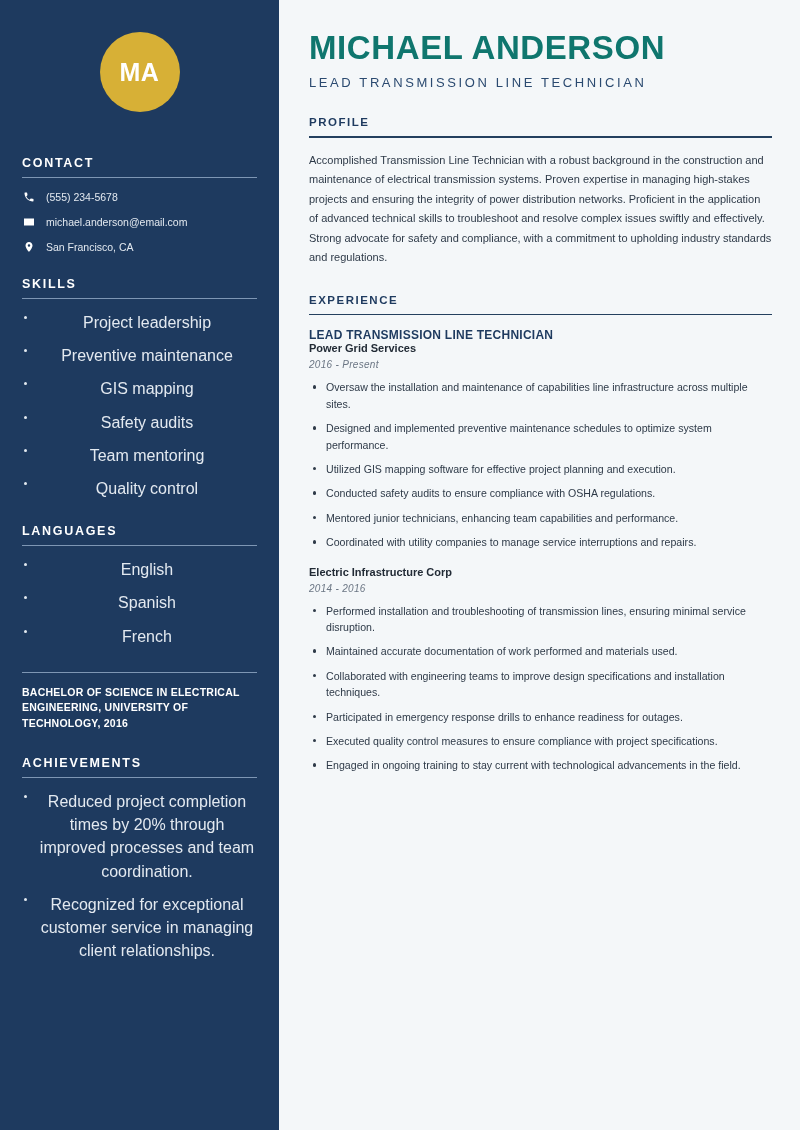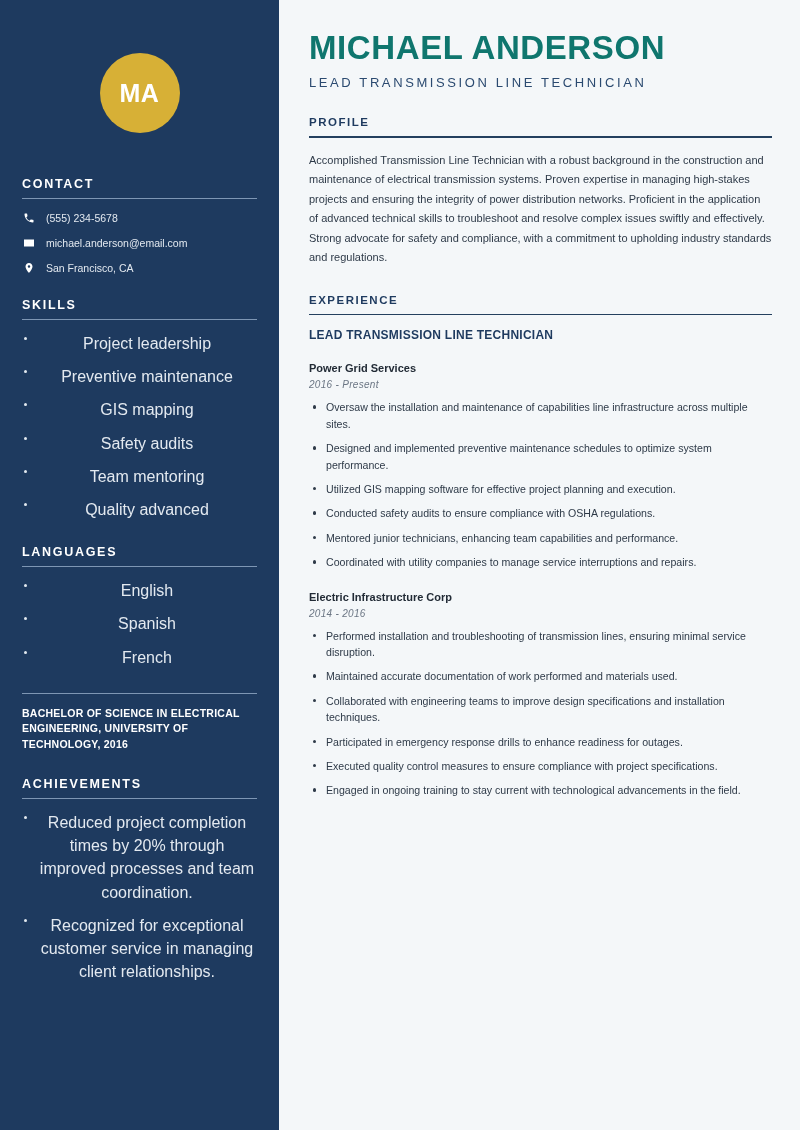--- a/index.html
+++ b/index.html
@@ -25,21 +25,21 @@
     width:279px;
     flex:0 0 279px;
     background:#1e3a5f;
     padding:0 22px;
     color:#ffffff;
   }
 
   .avatar-wrap {
     display:flex;
     justify-content:center;
-    padding-top:53px;
+    padding-top:32px;
     padding-bottom:44px;
     text-align:center;
   }
   .avatar {
     width:80px;
     height:80px;
     border-radius:50%;
     background:#d7b036;
     display:flex;
     align-items:center;
@@ -164,21 +164,21 @@
     font-size:12px;
     font-weight:bold;
     letter-spacing:0.25px;
     color:#1e3a5f;
     text-transform:uppercase;
   }
   .exp-company {
     font-size:11px;
     font-weight:bold;
     color:#222b36;
-    margin-top:20px;
+    margin-top:0;
   }
   .exp-dates {
     font-size:10px;
     font-style:italic;
     color:#6b7684;
     margin-top:5px;
     letter-spacing:0.3px;
   }
 
   ul.exp-list {
@@ -249,21 +249,21 @@
 
     <section class="side-section">
       <div class="side-heading">SKILLS</div>
       <div class="side-rule"></div>
       <ul class="side-list">
         <li>Project leadership</li>
         <li>Preventive maintenance</li>
         <li>GIS mapping</li>
         <li>Safety audits</li>
         <li>Team mentoring</li>
-        <li>Quality advanced</li>
+        <li>Quality control</li>
       </ul>
     </section>
 
     <section class="side-section">
       <div class="side-heading">LANGUAGES</div>
       <div class="side-rule"></div>
       <ul class="side-list">
         <li>English</li>
         <li>Spanish</li>
         <li>French</li>

